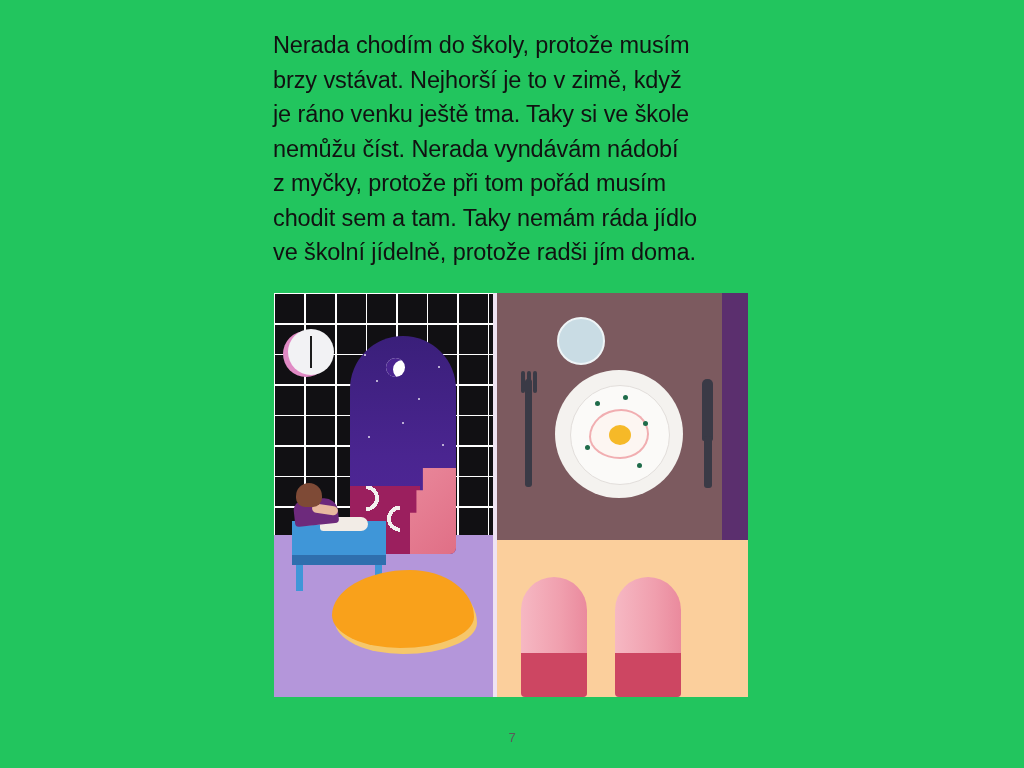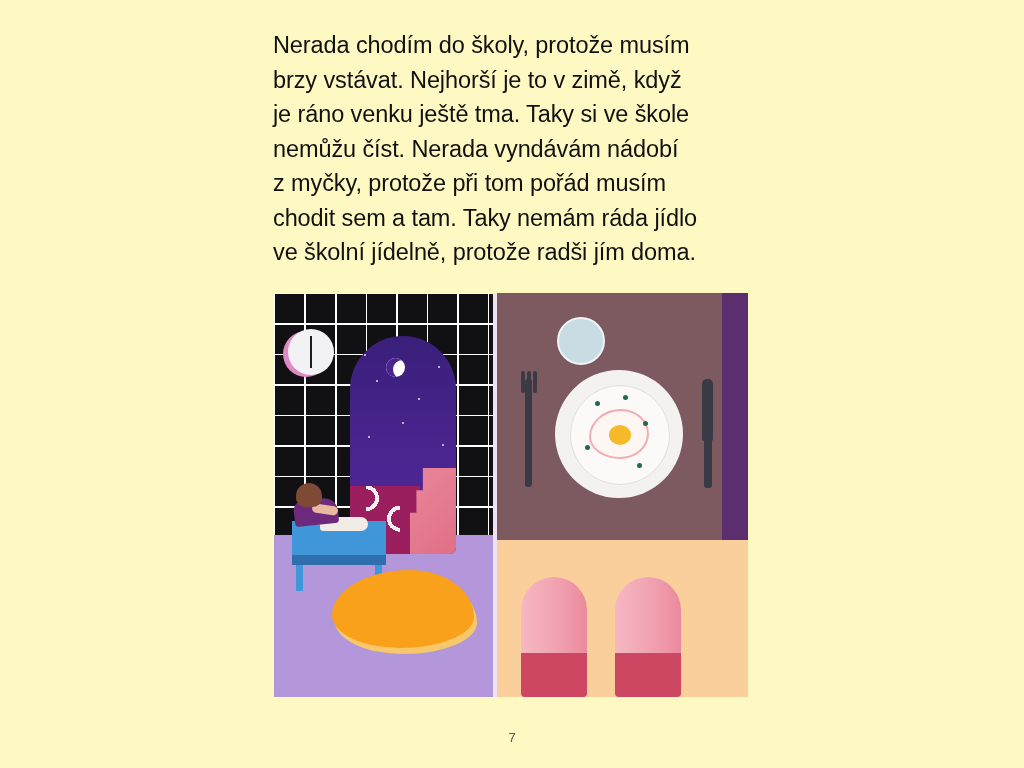--- a/index.html
+++ b/index.html
@@ -11,21 +11,21 @@
     width: 1024px;
     height: 768px;
     font-family: "Liberation Sans", sans-serif;
     color: #1a1a1a;
     overflow: hidden;
     position: relative;
   }
   .page {
     position: absolute;
     inset: 0;
-    background: #fef9c3;
+    background: #22c55e;
   }
   .text-block {
     position: absolute;
     left: 273px;
     top: 28px;
     width: 480px;
     font-size: 23.5px;
     line-height: 34.5px;
     letter-spacing: -0.1px;
     color: #111111;

